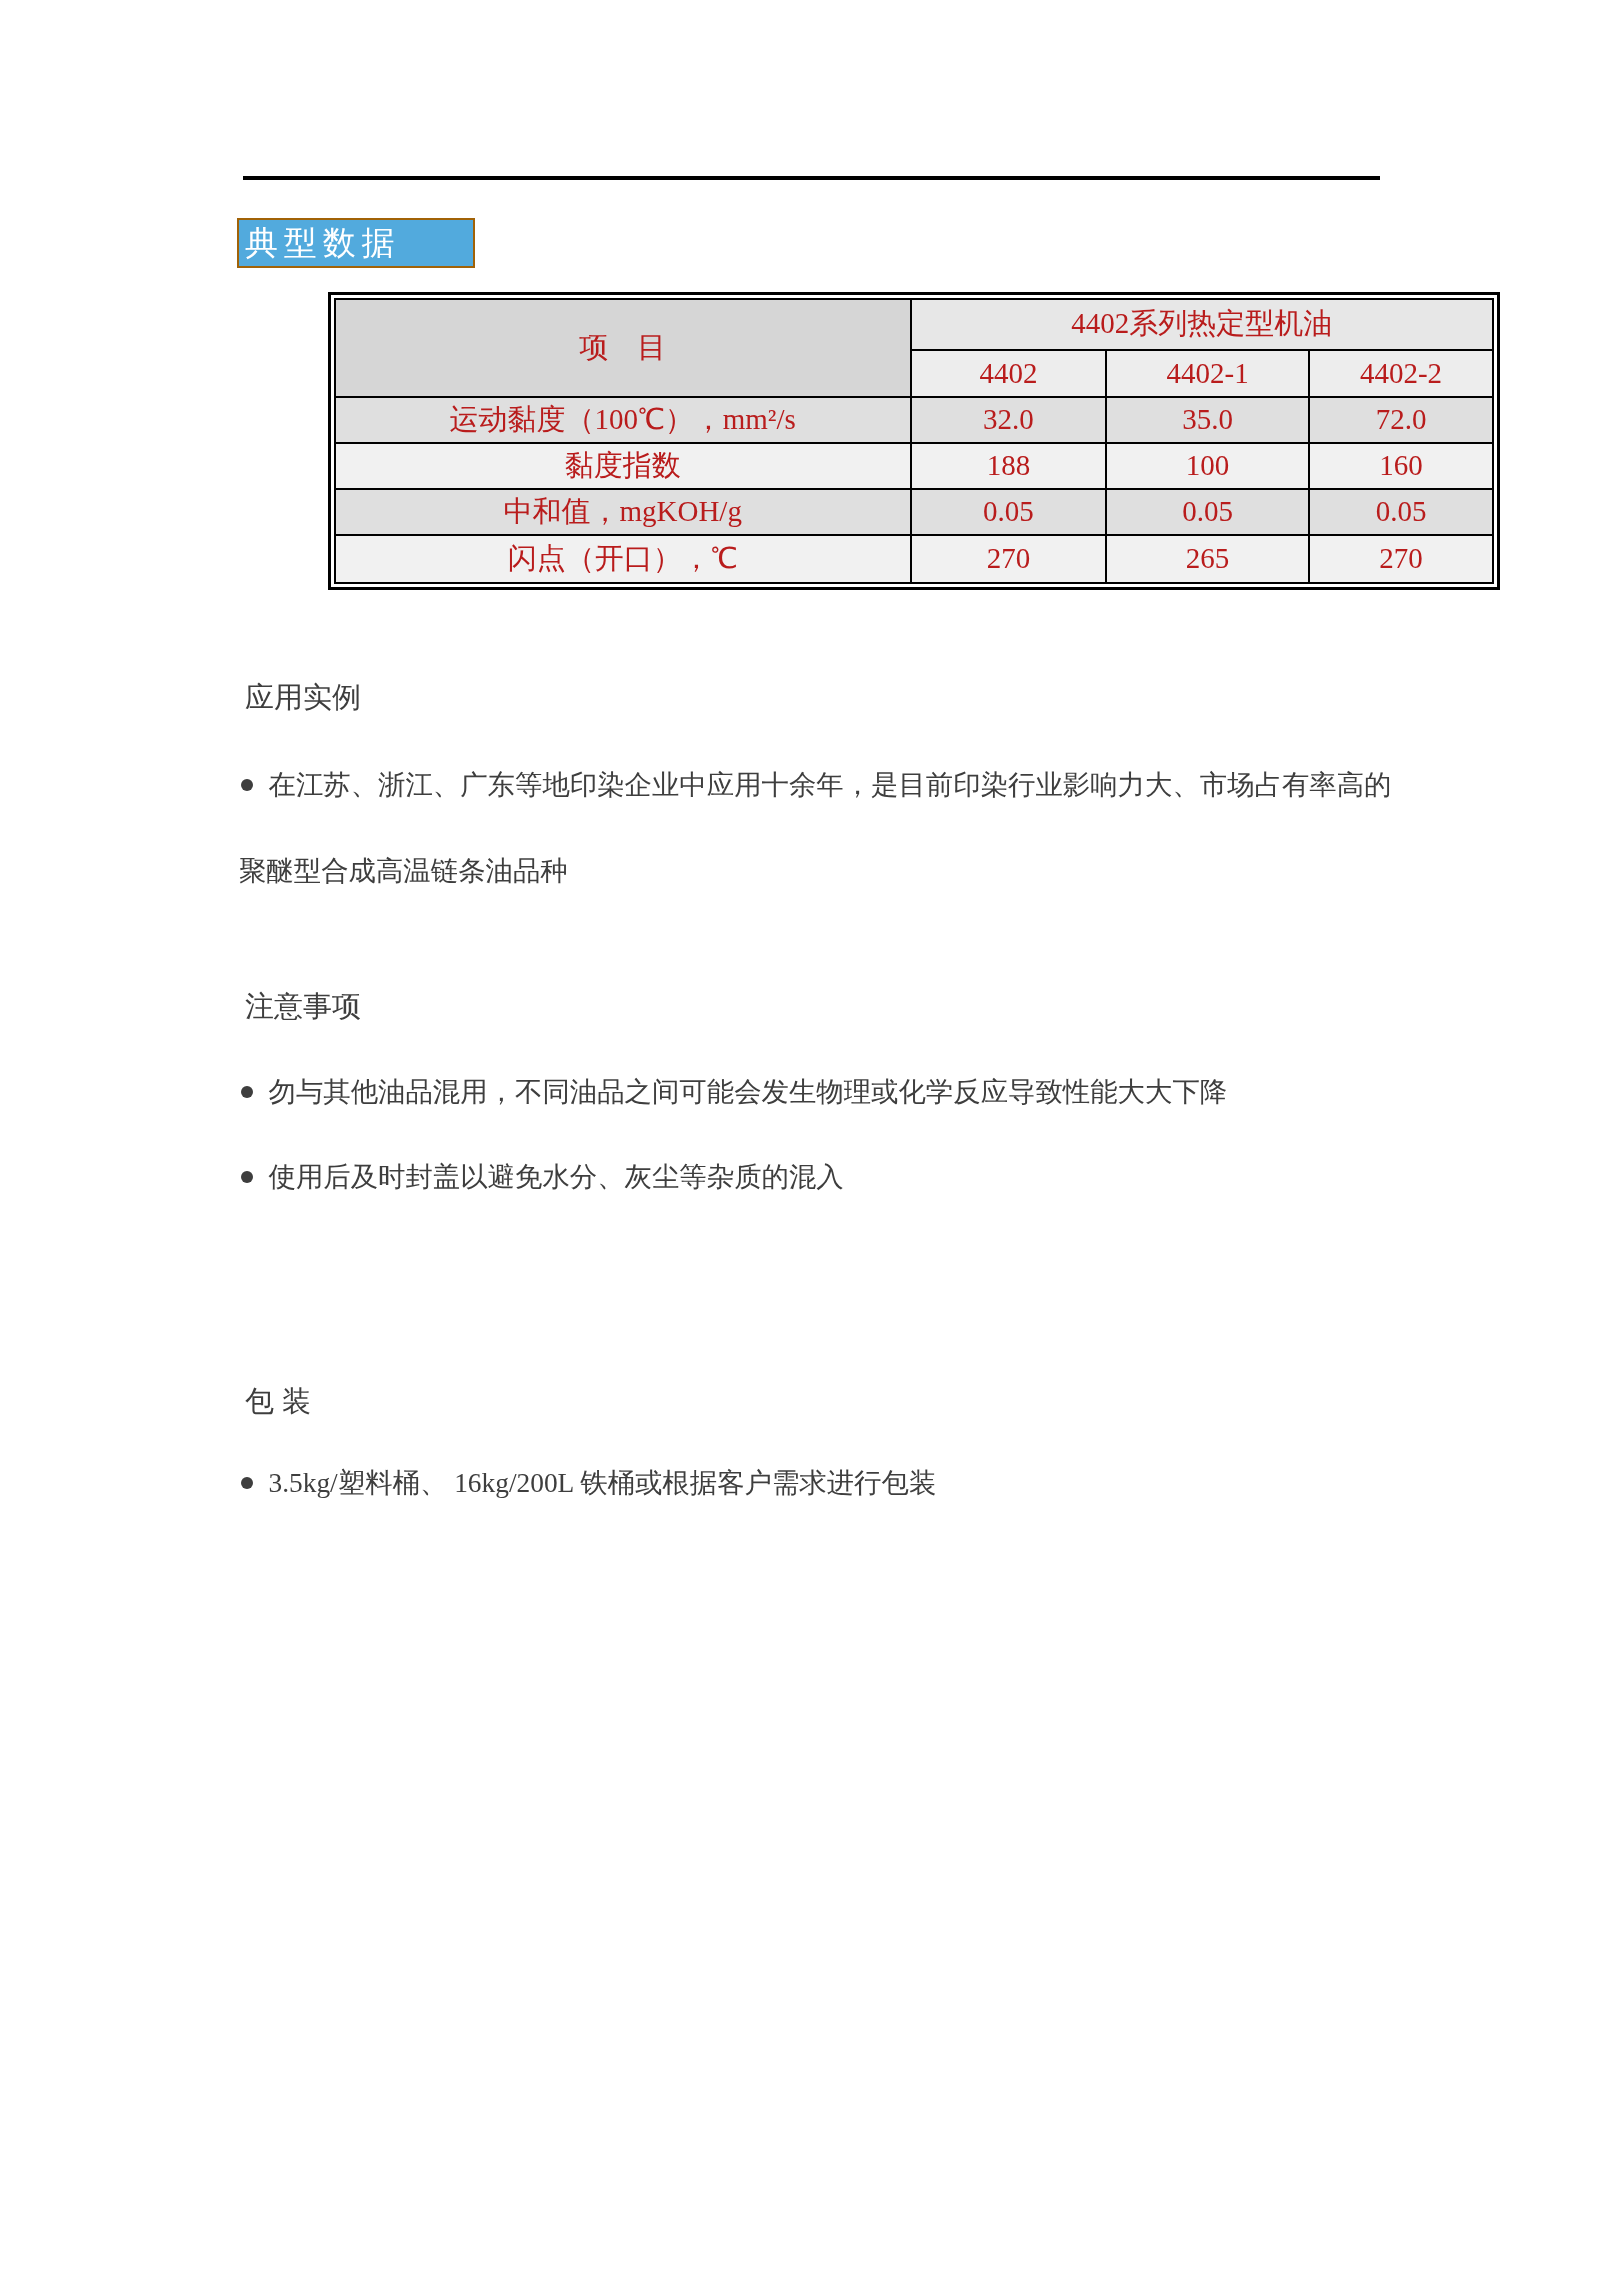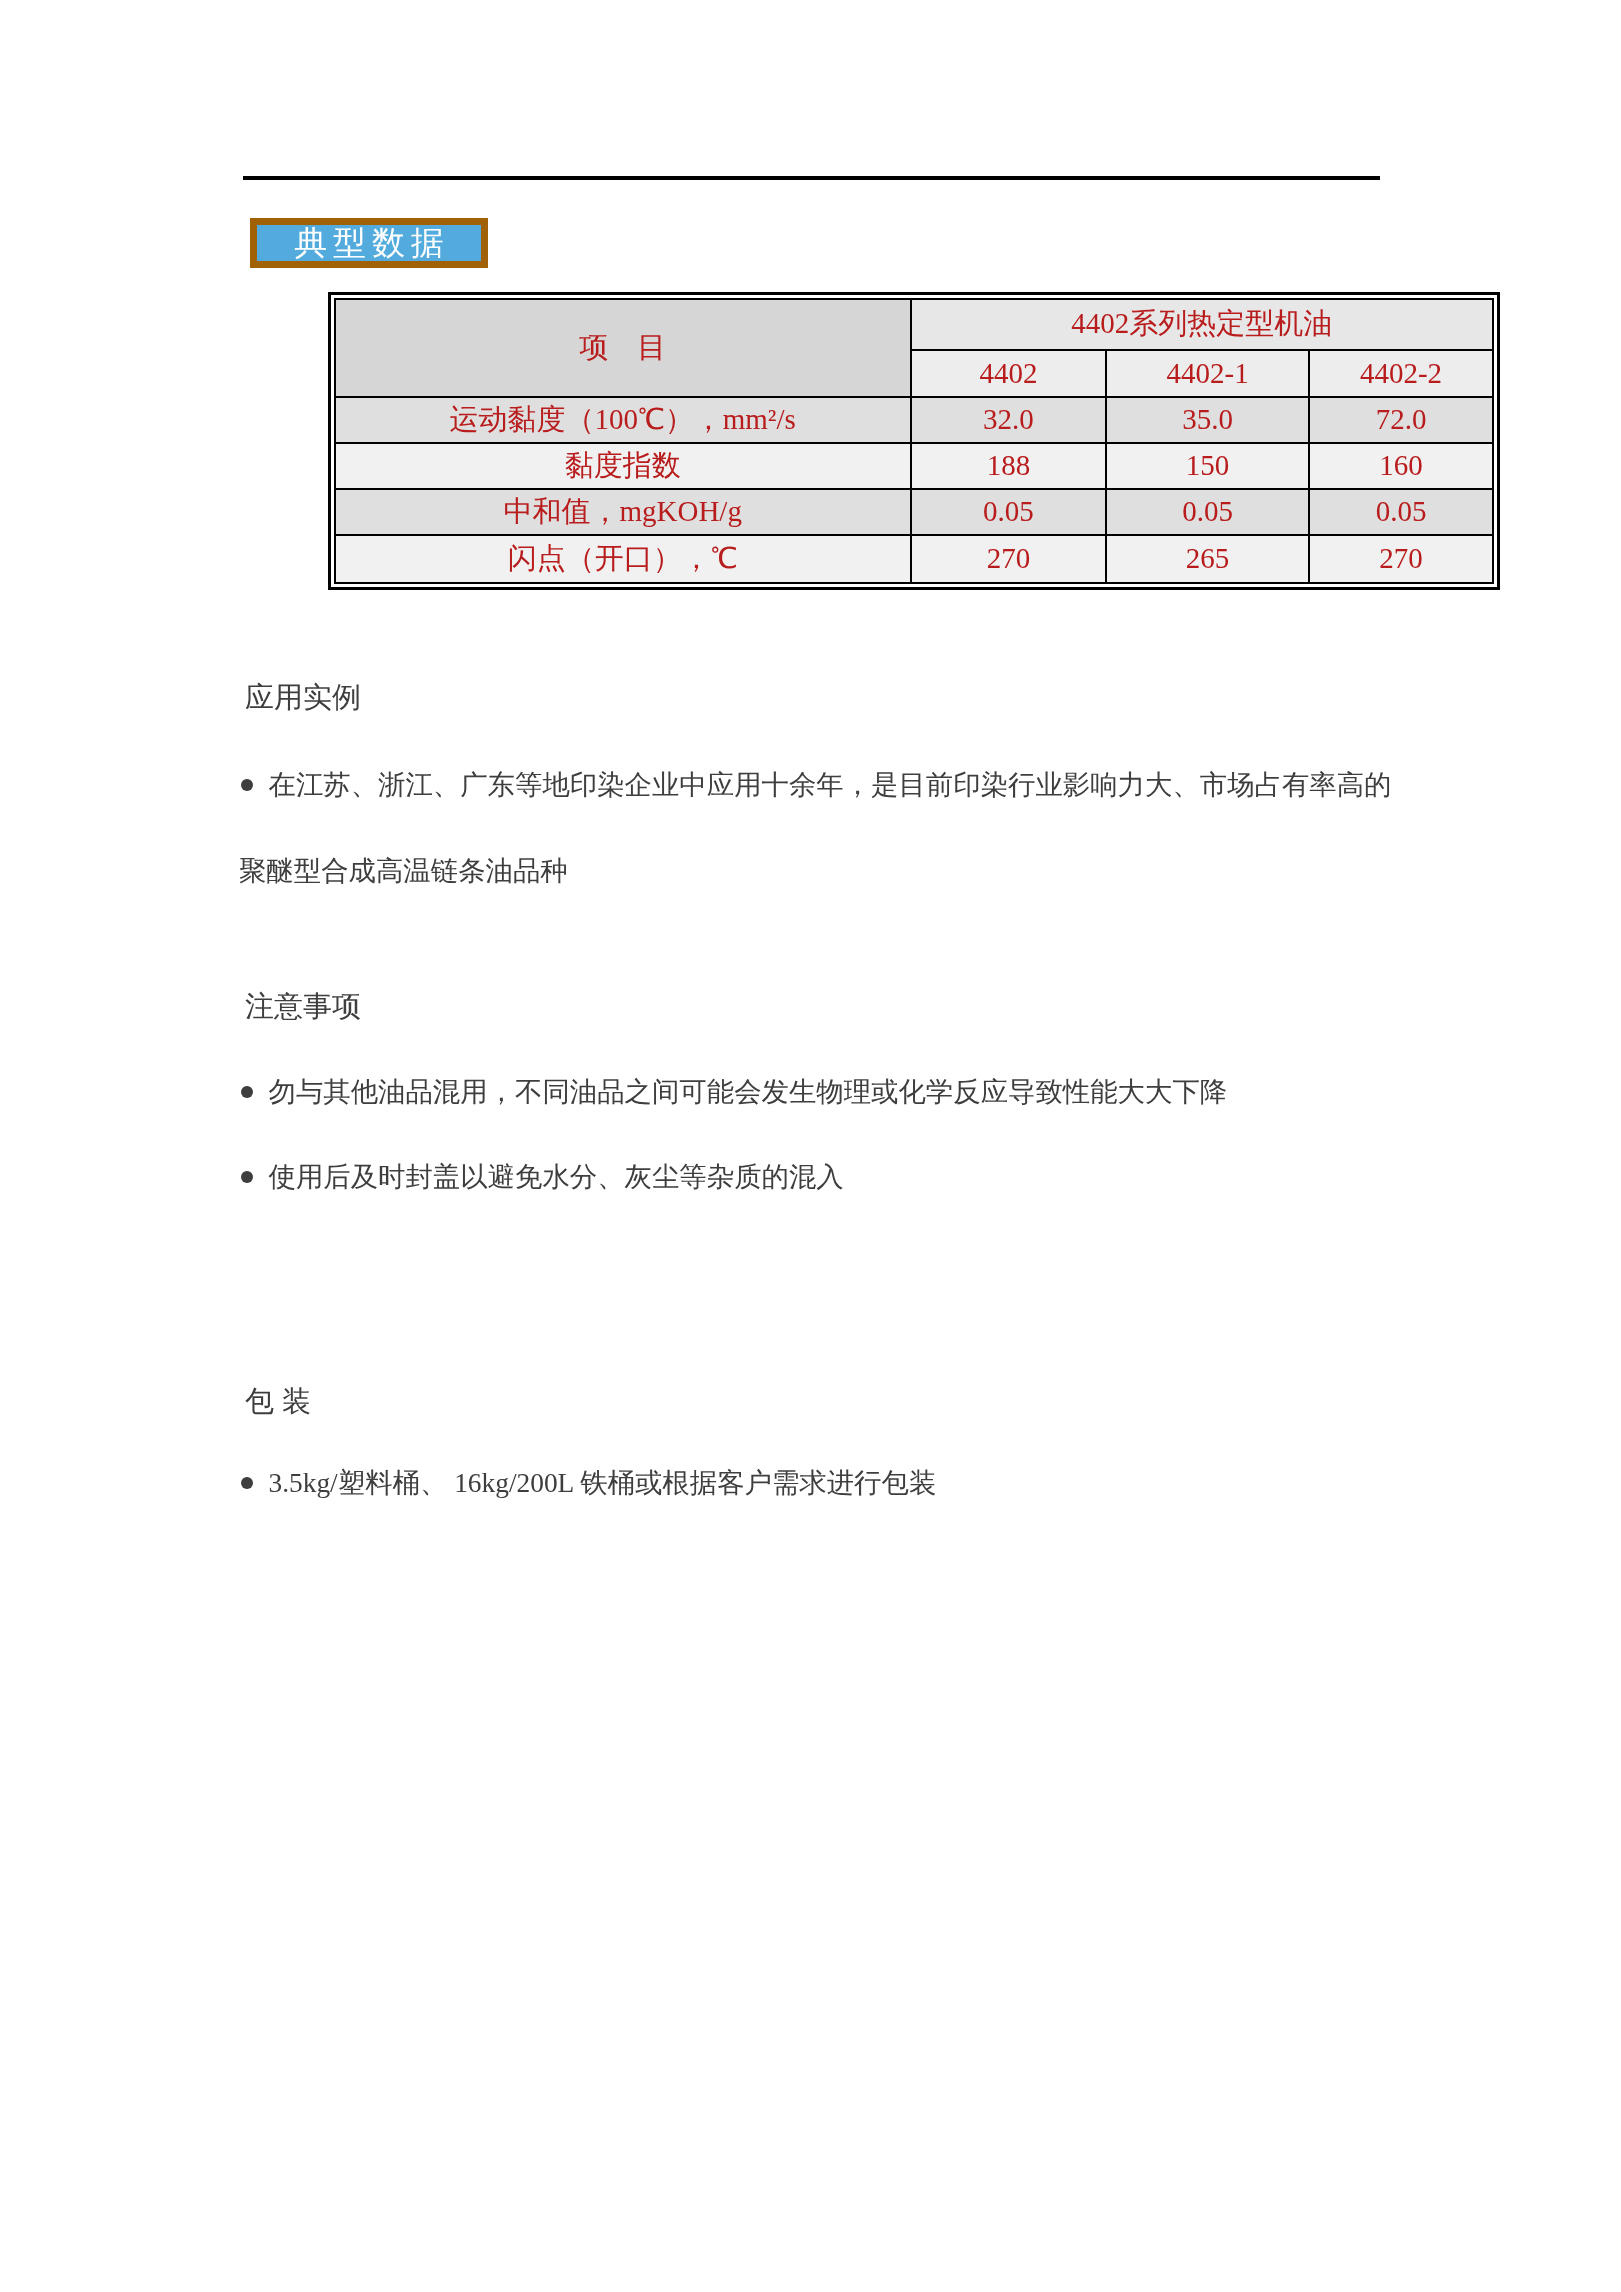--- a/index.html
+++ b/index.html
@@ -15,28 +15,28 @@
 
   .top-rule {
     position: absolute;
     left: 243px; top: 176px;
     width: 1137px; height: 3.9px;
     background: #000000;
   }
 
   .badge {
     position: absolute;
-    left: 250px; top: 218px;
+    left: 237px; top: 218px;
     width: 238px; height: 50px;
     box-sizing: border-box;
     background: #52AADD;
-    border: 7px solid #a16207;
+    border: 2px solid #a16207;
     display: flex;
     align-items: center;
-    justify-content: center;
+    justify-content: flex-start;
   }
   .badge-label {
     color: #ffffff;
     font-size: 33px;
     letter-spacing: 5.9px;
     padding-left: 5.9px; 
     white-space: pre;
   }
 
   .table-outer {
@@ -138,21 +138,21 @@
       </tr>
       <tr class="row-gray first-data" style="height:46px;">
         <td class="row-label">运动黏度（100℃），mm²/s</td>
         <td>32.0</td>
         <td>35.0</td>
         <td>72.0</td>
       </tr>
       <tr class="row-light" style="height:46px;padding-left:14px;">
         <td class="row-label">黏度指数</td>
         <td>188</td>
-        <td>150</td>
+        <td>100</td>
         <td>160</td>
       </tr>
       <tr class="row-gray" style="height:46px;">
         <td class="row-label">中和值，mgKOH/g</td>
         <td>0.05</td>
         <td>0.05</td>
         <td>0.05</td>
       </tr>
       <tr class="row-light" style="height:48px;">
         <td class="row-label">闪点（开口），℃</td>

